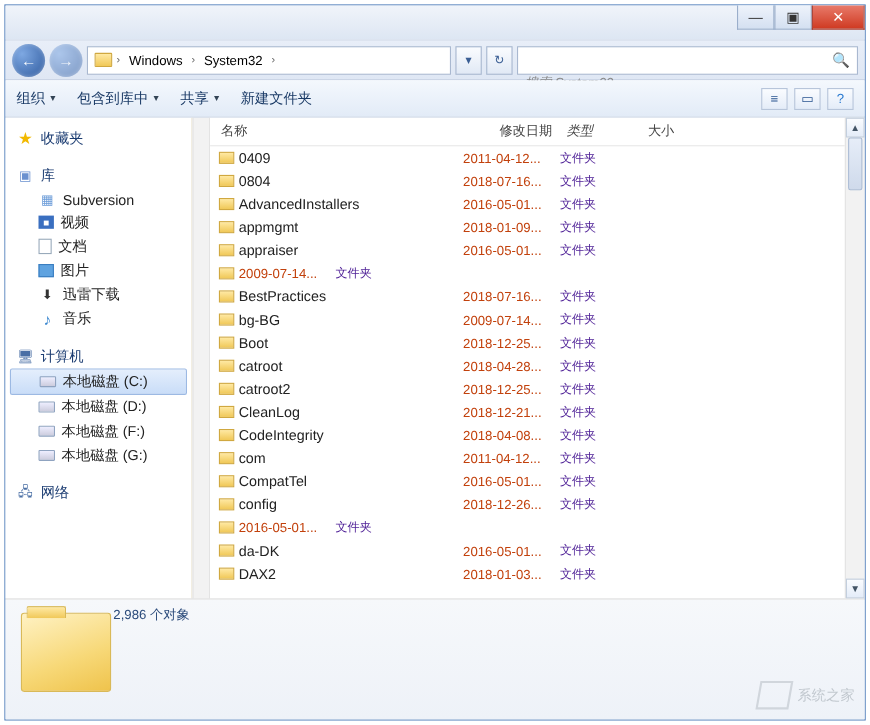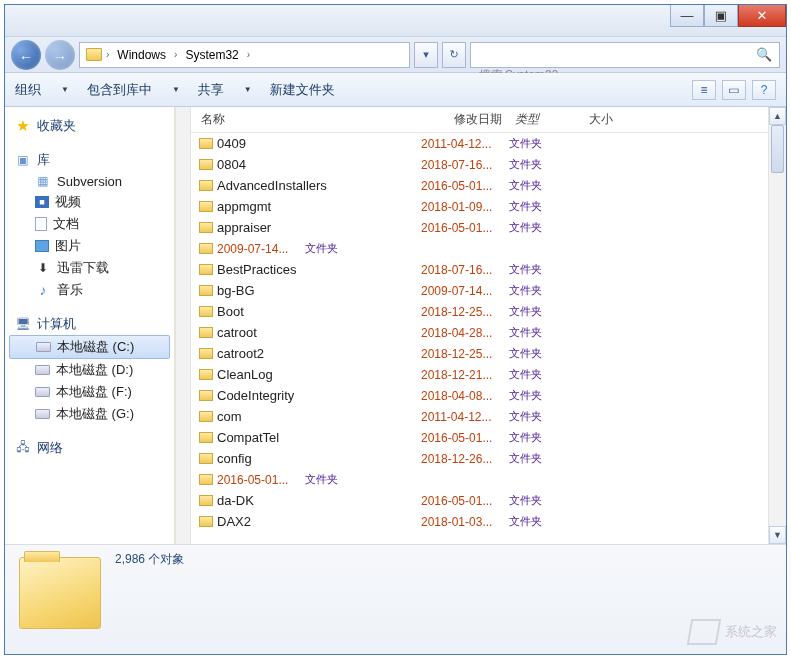--- a/index.html
+++ b/index.html
@@ -17,21 +17,21 @@
 .addrbox { flex: 1; height: 26px; background: #fff; border: 1px solid #a9b8d0; display: flex; align-items: center; padding-left: 6px; gap: 2px; font-size: 12px; }
 .folder-ic { width: 16px; height: 13px; background: linear-gradient(#ffe9a3,#f0c858); border: 1px solid #d0a840; border-radius: 1px; display:inline-block; }
 .crumb { padding: 0 4px; cursor: default; }
 .crumbsep { color: #666; font-size: 10px; padding: 0 2px;}
 .addrbtn { width: 24px; height: 26px; border: 1px solid #a9b8d0; background: linear-gradient(#fafcff,#e1e9f5); display:flex; align-items:center; justify-content:center; color:#3a5e94; font-size:11px;}
 .searchbox { width: 310px; height: 26px; background: #fff; border: 1px solid #a9b8d0; display: flex; align-items: center; padding: 0 6px; color:#888;}
 .searchbox span.txt { flex:1; font-style: italic; font-size: 12px; margin-top: 41px;}
 .search-ic { color:#5a80b6; font-size:13px;}
 
 .toolbar { height: 34px; background: linear-gradient(#f4f8fd,#e2ebf7); display:flex; align-items:center; padding: 0 10px; gap: 18px; font-size: 13px; color:#1a3a66; border-bottom:1px solid #c0cde0;}
-.toolitem { display:flex; align-items:center; gap:20px; cursor:default;text-align:center;}
+.toolitem { display:flex; align-items:center; gap:3px; cursor:default;text-align:center;}
 .dd { font-size: 8px; color:#345;}
 .toolright { margin-left:auto; display:flex; align-items:center; gap:6px;}
 .tricon { width:24px; height:20px; border:1px solid #b7c5da; background:linear-gradient(#fafcff,#e4ecf8); display:flex; align-items:center; justify-content:center; color:#2a5590; font-size:12px;}
 
 .body { flex:1; display:flex; min-height:0;}
 .sidebar { width: 170px; background:#fff; border-right: 1px solid #e9e3cf; overflow:hidden; font-size: 13px; padding-top:8px;}
 .sbgroup { margin-bottom: 12px; }
 .sbhead { display:flex; align-items:center; gap:6px; padding: 2px 8px 2px 10px; color:#1c3d72;}
 .sbitem { display:flex; align-items:center; gap:6px; padding: 2px 4px 2px 30px; color:#222; }
 .sbitem.sel { background: linear-gradient(#e4eefc,#c9ddf8); border:1px solid #9cb9e3; border-radius:2px; margin: 0 4px; padding-left:26px;}
@@ -62,21 +62,21 @@
 .row { display:flex; align-items:center; height:21px; padding:0; color:#222;}
 .cell-ic { width:22px; display:flex; justify-content:center;}
 .cell-name { width: 204px; white-space:nowrap; overflow:hidden;}
 .cell-date { width: 88px; color:#c2410c; font-size:12px;}
 .cell-type { width: 74px; color:#4c1d95; font-size:11px;}
 
 .vscroll { width: 18px; background:#f2f2f2; border-left:1px solid #e3e3e3; position:relative;}
 .vsbtn { height:18px; background:linear-gradient(#fafcff,#e4ecf8); border:1px solid #c3cfde; display:flex;align-items:center;justify-content:center; font-size:9px; color:#456;}
 .thumb { position:absolute; top:18px; left:2px; right:2px; height:48px; background:linear-gradient(#e6edf8,#cfdaeb); border:1px solid #a8bad4; border-radius:2px;}
 
-.bottompanel { height: 110px; border-top: 1px solid #dcdcdc; background: linear-gradient(#f6f8fb,#eef2f8); display:flex; align-items:flex-start; padding: 6px 14px; gap: 14px; font-size:12px; color:#2a4a7a;}
+.bottompanel { height: 110px; border-top: 1px solid #dcdcdc; background: linear-gradient(#f6f8fb,#eef2f8); display:flex; align-items:flex-start; padding: 6px 14px; gap: 2px; font-size:12px; color:#2a4a7a;}
 .bigfolder { width: 82px; height: 72px; margin-top:6px; background: linear-gradient(160deg,#fff2c4 0%,#f7d877 60%,#efc34c 100%); border:1px solid #d9b958; border-radius: 3px; position:relative;}
 .bigfolder:before { content:''; position:absolute; top:-7px; left:4px; width:34px; height:10px; background:linear-gradient(#ffe9a3,#f0c858); border:1px solid #d9b958; border-bottom:none; border-radius:2px 2px 0 0;}
 
 .watermark { position:absolute; right:14px; bottom:14px; color:#aeb6bd; font-size:13px; display:flex; align-items:center; gap:6px; opacity:.7;}
 .wmlogo { width:30px; height:26px; border:2px solid #c4cad1; transform: skewX(-10deg);}
 </style>
 </head>
 <body>
 
 <div class="window">

